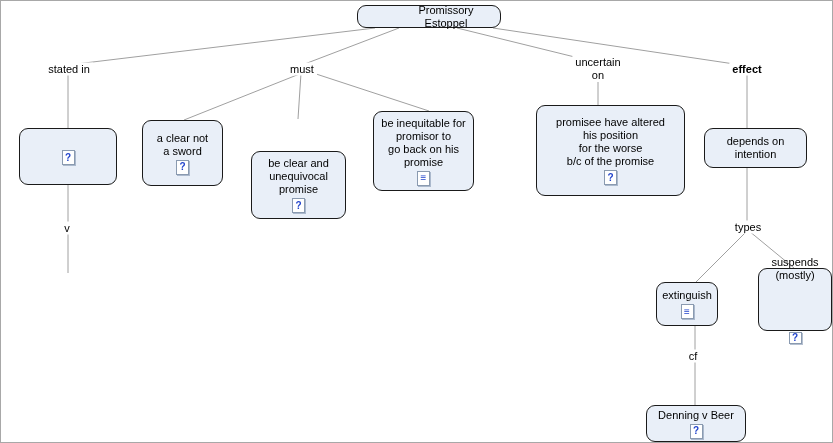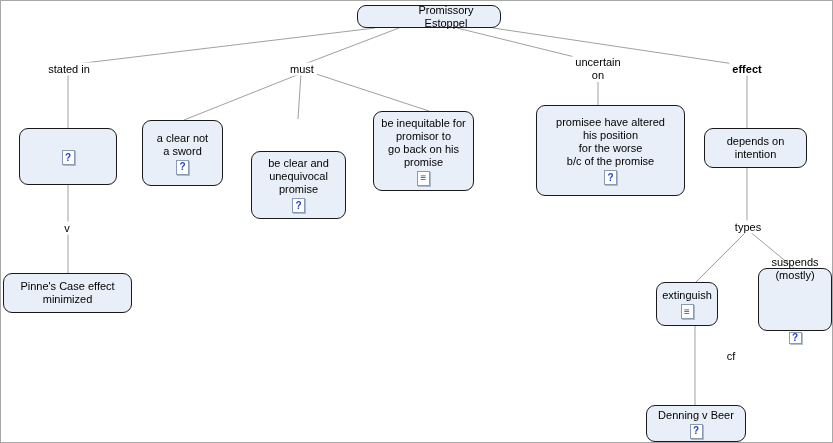--- a/index.html
+++ b/index.html
@@ -64,21 +64,21 @@
     <line x1="694" y1="325" x2="694" y2="404"></line>
   </svg>
 
   <div class="link-label" style="left:68px;  top:68px;">stated in</div>
   <div class="link-label" style="left:301px; top:68px;">must</div>
   <div class="link-label" style="left:597px; top:68px;">uncertain
 on</div>
   <div class="link-label" style="left:746px; top:68px;font-weight:bold;">effect</div>
   <div class="link-label" style="left:66px;  top:227px;">v</div>
   <div class="link-label" style="left:747px; top:226px;text-align:center;">types</div>
-  <div class="link-label" style="left:692px; top:355px;margin-left:38px;">cf</div>
+  <div class="link-label" style="left:692px; top:355px;">cf</div>
 
   <div class="concept" style="left:356px; top:4px;   width:144px; height:23px;padding-left:38px;">
     <span class="txt">Promissory Estoppel</span>
   </div>
 
   <div class="concept" style="left:18px; top:127px; width:98px; height:57px;">
     <span class="res-icon">?</span>
   </div>
 
   <div class="concept" style="left:141px; top:119px; width:81px; height:66px;">
@@ -108,24 +108,20 @@
 for the worse
 b/c of the promise</span>
     <span class="res-icon">?</span>
   </div>
 
   <div class="concept" style="left:703px; top:127px; width:103px; height:40px;">
     <span class="txt">depends on
 intention</span>
   </div>
 
-  <div class="concept" style="left:2px; top:272px; width:129px; height:40px;">
-    <span class="txt">Pinne's Case effect
-minimized</span>
-  </div>
 
   <div class="concept" style="left:655px; top:281px; width:62px; height:44px;">
     <span class="txt">extinguish</span>
     <span class="res-icon">≡</span>
   </div>
 
   <div class="concept" style="left:757px; top:267px; width:74px; height:63px;gap:48px;">
     <span class="txt">suspends
 (mostly)</span>
     <span class="res-icon">?</span>

